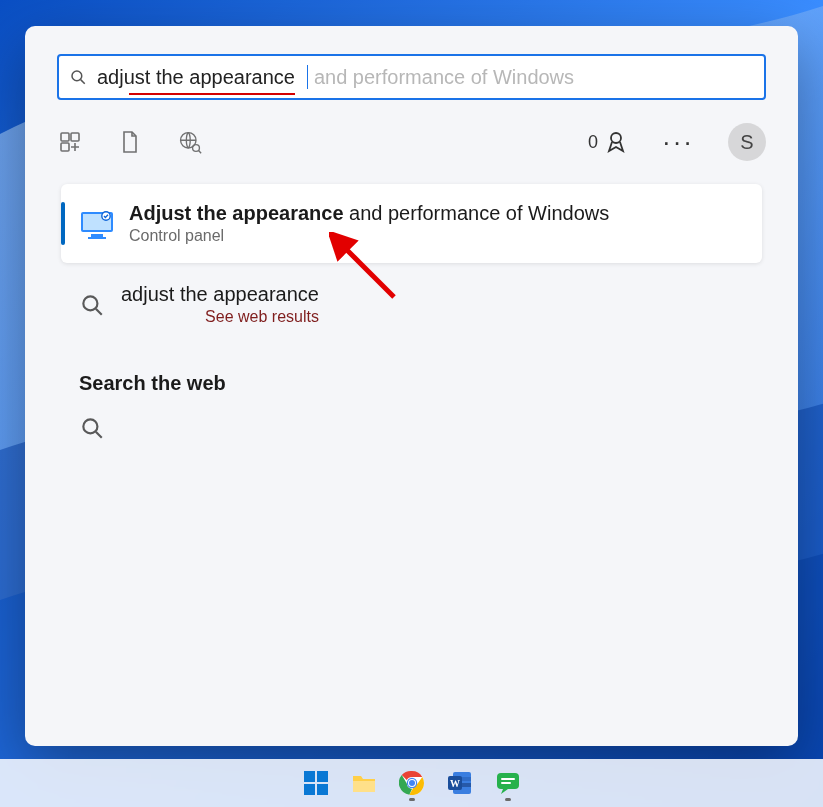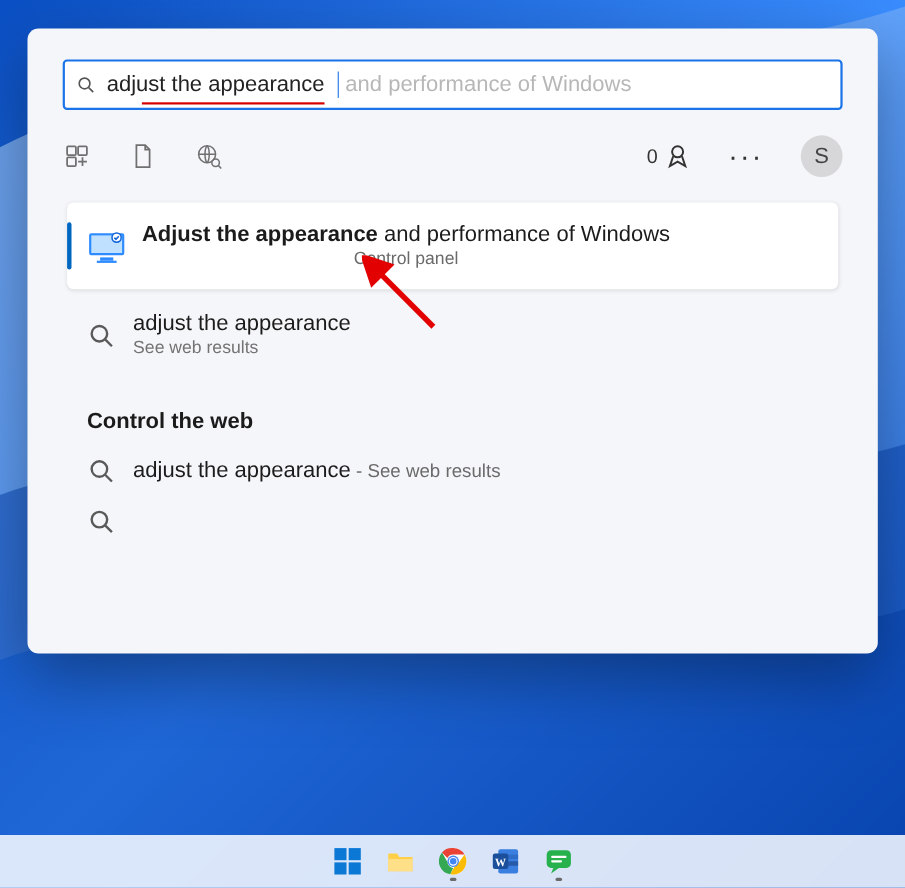--- a/index.html
+++ b/index.html
@@ -3,46 +3,46 @@
 <meta charset="utf-8">
 <style>
   html,body{margin:0;padding:0;width:823px;height:807px;font-family:"Segoe UI",Arial,sans-serif;overflow:hidden;}
   body{background:linear-gradient(135deg,#0b57d0 0%,#3b84ff 25%,#a6d0ff 55%,#0b57d0 100%);position:relative;}
   .wallpaper{position:absolute;inset:0;}
   .wallpaper svg{width:100%;height:100%;display:block;}
   .taskbar{position:absolute;left:0;right:0;bottom:0;height:48px;background:rgba(245,248,255,.88);backdrop-filter:blur(2px);display:flex;align-items:center;justify-content:center;gap:22px;}
   .tb-icon{width:26px;height:26px;display:flex;align-items:center;justify-content:center;border-radius:4px;position:relative;}
   .tb-icon svg{width:26px;height:26px;}
   .tb-dot{position:absolute;left:50%;bottom:-5px;width:6px;height:3px;background:#6a6a6a;border-radius:2px;transform:translateX(-50%);}
-  .search-panel{position:absolute;left:25px;top:26px;width:773px;height:568px;background:#f5f6f9;border-radius:10px;box-shadow:0 20px 60px rgba(0,0,0,.35);padding:0;}
+  .search-panel{position:absolute;left:25px;top:26px;width:773px;height:720px;background:#f5f6f9;border-radius:10px;box-shadow:0 20px 60px rgba(0,0,0,.35);padding:0;}
   .search-bar{margin:28px 32px 0 32px;height:42px;border:2px solid #1a73e8;border-radius:4px;background:#fff;display:flex;align-items:center;padding:0 10px;gap:10px;position:relative;}
   .search-bar svg{width:18px;height:18px;flex:0 0 auto;}
   .typed{font-size:20px;color:#222;position:relative;}
   .underline{position:absolute;left:32px;right:0;bottom:-6px;height:2px;background:#d40000;}
   .cursor{display:inline-block;width:1px;height:24px;background:#1a73e8;margin-left:2px;vertical-align:middle;}
   .ghost{font-size:20px;color:#b7b7b7;margin-left:-4px;}
   .filter-row{margin:20px 32px 0 32px;display:flex;align-items:center;gap:34px;height:44px;}
   .filter-ico{width:26px;height:26px;display:flex;align-items:center;justify-content:center;opacity:.75;}
   .filter-ico svg{width:24px;height:24px;}
   .filter-row .spacer{flex:1;}
   .rewards{display:flex;align-items:center;gap:6px;font-size:18px;color:#333;}
   .more{font-size:26px;color:#333;letter-spacing:2px;line-height:0;}
   .avatar{width:38px;height:38px;border-radius:50%;background:#d7d7d9;display:flex;align-items:center;justify-content:center;font-size:20px;color:#444;}
   .section-title{margin:34px 44px 0 44px;font-size:20px;font-weight:600;color:#1b1b1b;}
-  .best-card{margin:20px 36px 0 36px;background:#fff;border-radius:6px;box-shadow:0 1px 4px rgba(0,0,0,.10);display:flex;align-items:center;padding:18px 20px 18px 0;position:relative;text-align:center;}
+  .best-card{margin:20px 36px 0 36px;background:#fff;border-radius:6px;box-shadow:0 1px 4px rgba(0,0,0,.10);display:flex;align-items:center;padding:18px 20px 18px 0;position:relative;}
   .blue-bar{width:4px;align-self:stretch;background:#0067c0;border-radius:3px;margin-right:14px;}
   .best-icon{width:36px;height:36px;margin-right:14px;}
   .best-text .title{font-size:20px;color:#1b1b1b;}
   .best-text .title .bold{font-weight:600;}
   .best-text .sub{font-size:16px;color:#6a6a6a;margin-top:2px;}
   .annot-arrow{position:absolute;left:268px;top:48px;pointer-events:none;}
   .item{margin:20px 54px 0 54px;display:flex;align-items:center;gap:16px;}
   .item .ico{width:26px;height:26px;display:flex;align-items:center;justify-content:center;opacity:.8;}
   .item .txt{font-size:20px;color:#1b1b1b;}
-  .item .sub{font-size:16px;color:#737373;margin-top:2px;}
+  .item .sub{font-size:16px;color:#7f1d1d;margin-top:2px;text-align:right;}
   .item .suffix{font-size:17px;color:#6a6a6a;}
   .item .bold{font-weight:600;}
   .section-title.web{margin-top:46px;margin-left:54px;}
 </style>
 </head>
 <body>
 
 <div class="wallpaper">
   <svg viewBox="0 0 823 807" preserveAspectRatio="none">
     <defs>
@@ -147,33 +147,22 @@
           <circle cx="10.5" cy="10.5" r="6.5"></circle>
           <line x1="15.5" y1="15.5" x2="21" y2="21"></line>
         </svg>
     </span>
     <div>
       <div class="txt">adjust the appearance</div>
       <div class="sub">See web results</div>
     </div>
   </div>
 
-  <div class="section-title web">Control the web</div>
-
-  <div class="item">
-    <span class="ico">
-      <svg viewBox="0 0 24 24" fill="none" stroke="#333" stroke-width="2">
-          <circle cx="10.5" cy="10.5" r="6.5"></circle>
-          <line x1="15.5" y1="15.5" x2="21" y2="21"></line>
-        </svg>
-    </span>
-    <div class="txt">
-      <span>adjust the appearance</span><span class="suffix"> - See web results</span>
-    </div>
-  </div>
+  <div class="section-title web">Search the web</div>
+
 
   <div class="item">
     <span class="ico">
       <svg viewBox="0 0 24 24" fill="none" stroke="#333" stroke-width="2">
           <circle cx="10.5" cy="10.5" r="6.5"></circle>
           <line x1="15.5" y1="15.5" x2="21" y2="21"></line>
         </svg>
     </span>
   </div>
 

